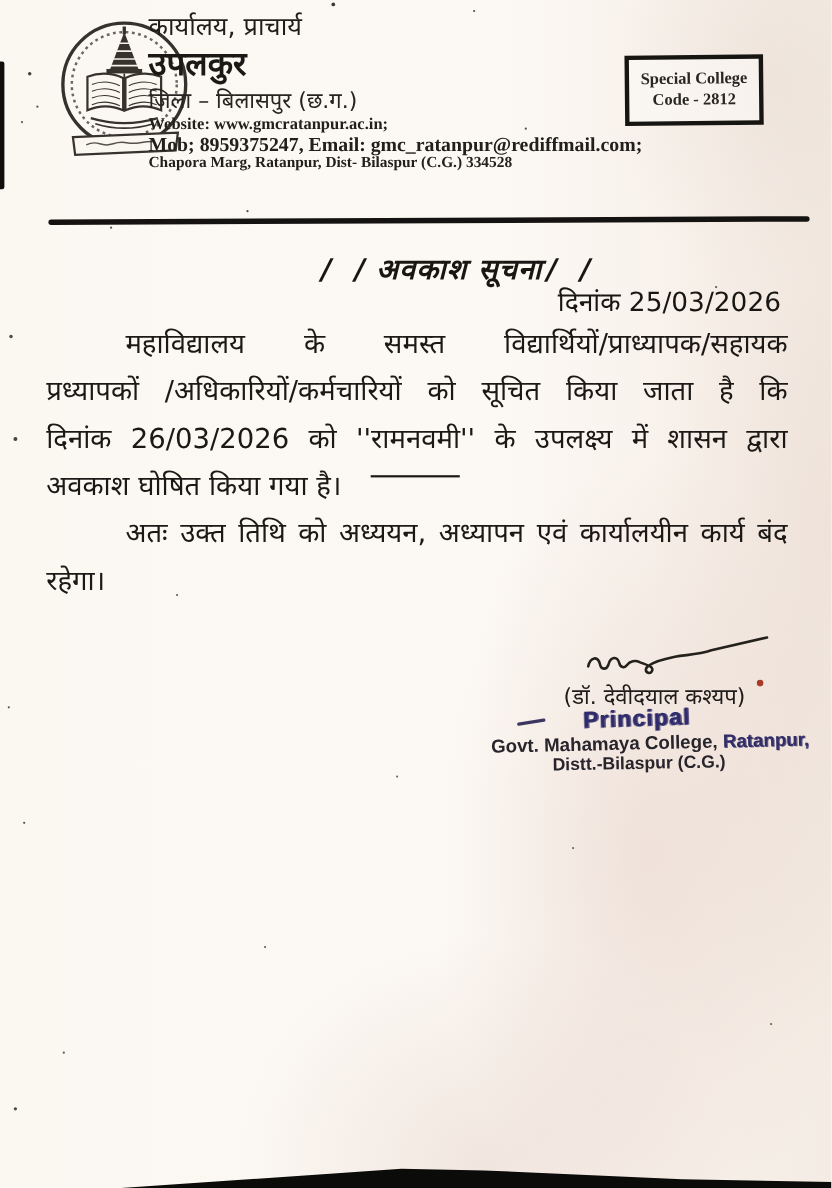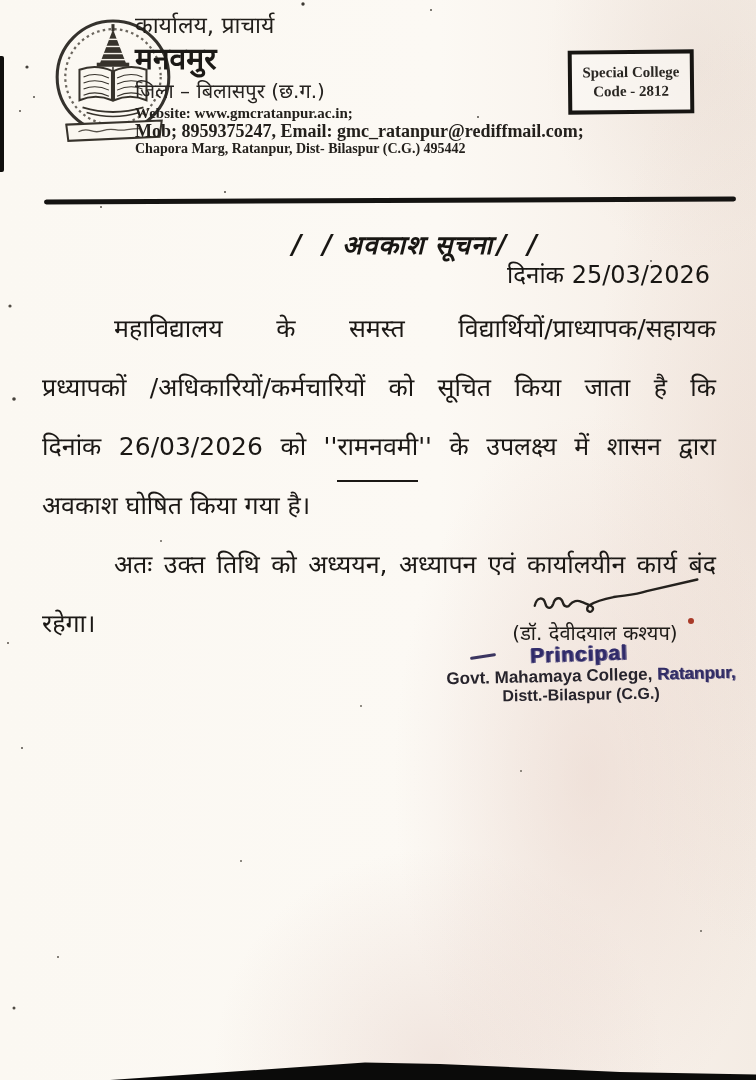--- a/index.html
+++ b/index.html
@@ -44,21 +44,21 @@
   .notice-title {
     position:absolute; left:288px; top:226px; font-size:26px; font-weight:bold;
     font-style:italic; letter-spacing:1px; color:#181613; white-space:nowrap;text-align:right;
   }
   .notice-title .slash { letter-spacing:6px; padding:0 4px; }
   .date-line { position:absolute; right:46px; top:257px; font-size:24px;
     font-weight:500; color:#181613; }
 
   .body-text { position:absolute; left:42px; top:291px; width:674px;
     font-size:25px; color:#1b1815; }
-  .line { line-height:43px; text-align:justify; text-align-last:justify;margin-top:16px; }
+  .line { line-height:43px; text-align:justify; text-align-last:justify; }
   .line.indent { text-indent:72px; }
   .line.last { text-align-last:left; }
   .u-word { border-bottom:2px solid #1b1815; padding-bottom:19px; }
 
   
   .sig-block { position:absolute; left:440px; top:578px; width:300px; height:140px; }
   .sig-squiggle { position:absolute; left:85px; top:0px; }
   .sig-name { position:absolute; left:40px; top:41px; width:230px; text-align:center;
     font-size:20px; color:#1e1b18; white-space:nowrap; }
   .stamp-title { position:absolute; left:90px; top:64px; font-family:"Liberation Sans",sans-serif;
@@ -122,25 +122,25 @@
     </g>
     <line x1="62" y1="50" x2="62" y2="84" stroke="#37332c" stroke-width="1.5"></line>
     <path d="M32,90 Q62,99 92,90" fill="none" stroke="#37332c" stroke-width="2"></path>
     <path d="M36,95 Q62,103 88,95" fill="none" stroke="#37332c" stroke-width="1.5"></path>
     <path d="M16,107 L110,103 L108,119 L18,123 Z" fill="#faf7f0" stroke="#37332c" stroke-width="2"></path>
     <path d="M28,114 q6,-3 12,-1 t12,0 t12,-1 t12,0 t12,-1" fill="none" stroke="#57524a" stroke-width="1.3"></path>
   </svg>
 
   <div class="header-text">
     <div class="office-line">कार्यालय, प्राचार्य</div>
-    <div class="city-line">मनवमुर</div>
+    <div class="city-line">उपलकुर</div>
     <div class="district-line">जिला – बिलासपुर (छ.ग.)</div>
     <div class="website-line">Website: www.gmcratanpur.ac.in;</div>
     <div class="contact-line">Mob; 8959375247, Email: gmc_ratanpur@rediffmail.com;</div>
-    <div class="address-line">Chapora Marg, Ratanpur, Dist- Bilaspur (C.G.) 495442</div>
+    <div class="address-line">Chapora Marg, Ratanpur, Dist- Bilaspur (C.G.) 334528</div>
   </div>
 
   <div class="code-box">
     <div>Special College</div>
     <div>Code - 2812</div>
   </div>
 
   <div class="divider"></div>
 
   <div class="notice-title">

